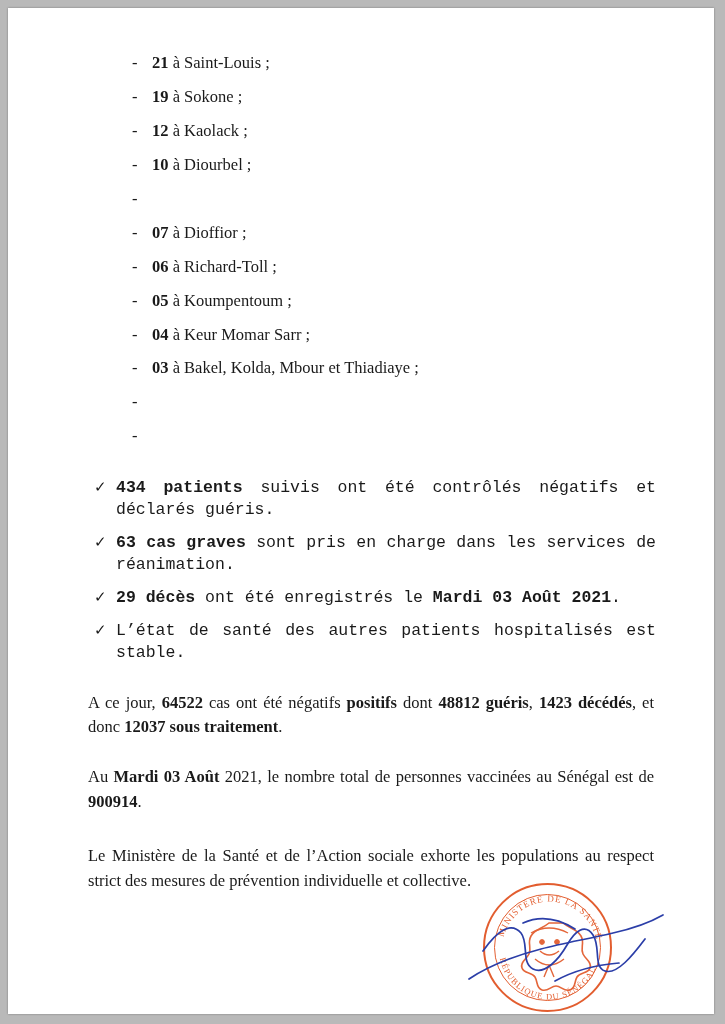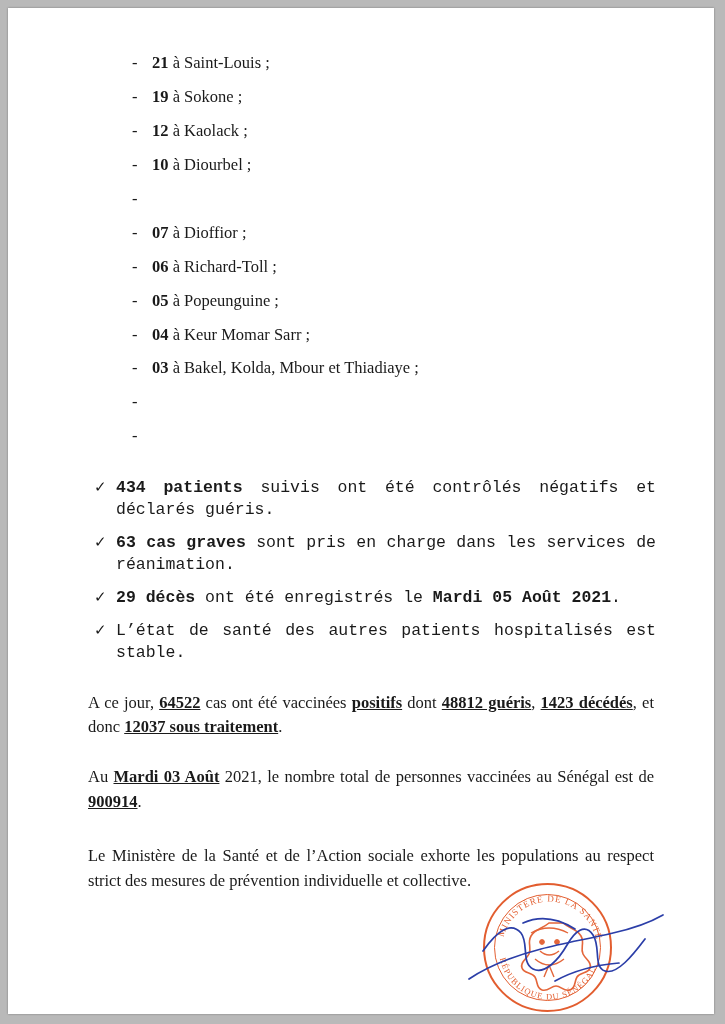--- a/index.html
+++ b/index.html
@@ -90,21 +90,21 @@
   .check-text b { font-weight: bold; }
 
   
   .para {
     margin: 26px 0 0 0;
     text-align: justify;
     line-height: 1.48;
     max-width: 566px;
     padding-left: 22px;
   }
-  .para b { font-weight: bold; text-decoration: underline; }
+  .para b { font-weight: bold; }
   .para.last { margin-top: 30px; }
 
   
   #stamp-area {
     position: absolute;
     left: 455px;
     top: 873px;
     width: 220px;
     height: 133px;
   }
@@ -167,21 +167,21 @@
       <li class="city-item">
         <span class="city-dash">-</span>
         <span class="city-text"><b>07</b><span> à Dioffior ;</span></span>
       </li>
       <li class="city-item">
         <span class="city-dash">-</span>
         <span class="city-text"><b>06</b><span> à Richard-Toll ;</span></span>
       </li>
       <li class="city-item">
         <span class="city-dash">-</span>
-        <span class="city-text"><b>05</b><span> à Popeunguine ;</span></span>
+        <span class="city-text"><b>05</b><span> à Koumpentoum ;</span></span>
       </li>
       <li class="city-item">
         <span class="city-dash">-</span>
         <span class="city-text"><b>04</b><span> à Keur Momar Sarr ;</span></span>
       </li>
       <li class="city-item">
         <span class="city-dash">-</span>
         <span class="city-text"><b>03</b><span> à Bakel, Kolda, Mbour et Thiadiaye ;</span></span>
       </li>
       <li class="city-item">
@@ -196,29 +196,29 @@
       <li class="check-item">
         <span class="check-mark">✓</span>
         <span class="check-text"><b>434 patients</b><span> suivis ont été contrôlés négatifs et déclarés guéris.</span></span>
       </li>
       <li class="check-item">
         <span class="check-mark">✓</span>
         <span class="check-text"><b>63 cas graves</b><span> sont pris en charge dans les services de réanimation.</span></span>
       </li>
       <li class="check-item">
         <span class="check-mark">✓</span>
-        <span class="check-text"><b>29 décès</b><span> ont été enregistrés le </span><b>Mardi 05 Août 2021</b><span>.</span></span>
+        <span class="check-text"><b>29 décès</b><span> ont été enregistrés le </span><b>Mardi 03 Août 2021</b><span>.</span></span>
       </li>
       <li class="check-item">
         <span class="check-mark">✓</span>
         <span class="check-text"><span>L’état de santé des autres patients hospitalisés est stable.</span></span>
       </li>
     </ul>
 
-    <p class="para"><span>A ce jour, </span><b>64522</b><span> cas ont été vaccinées </span><b>positifs</b><span> dont </span><b>48812 guéris</b><span>, </span><b>1423 décédés</b><span>, et donc </span><b>12037 sous traitement</b><span>.</span></p>
+    <p class="para"><span>A ce jour, </span><b>64522</b><span> cas ont été négatifs </span><b>positifs</b><span> dont </span><b>48812 guéris</b><span>, </span><b>1423 décédés</b><span>, et donc </span><b>12037 sous traitement</b><span>.</span></p>
 
     <p class="para"><span>Au </span><b>Mardi 03 Août</b><span> 2021, le nombre total de personnes vaccinées au Sénégal est de </span><b>900914</b><span>.</span></p>
 
     <p class="para last">Le Ministère de la Santé et de l’Action sociale exhorte les populations au respect strict des mesures de prévention individuelle et collective.</p>
   </div>
 
   <div id="stamp-area">
     <div id="stamp">
       <div id="stamp-inner"></div>
       <svg width="129" height="129" viewBox="0 0 129 129">

